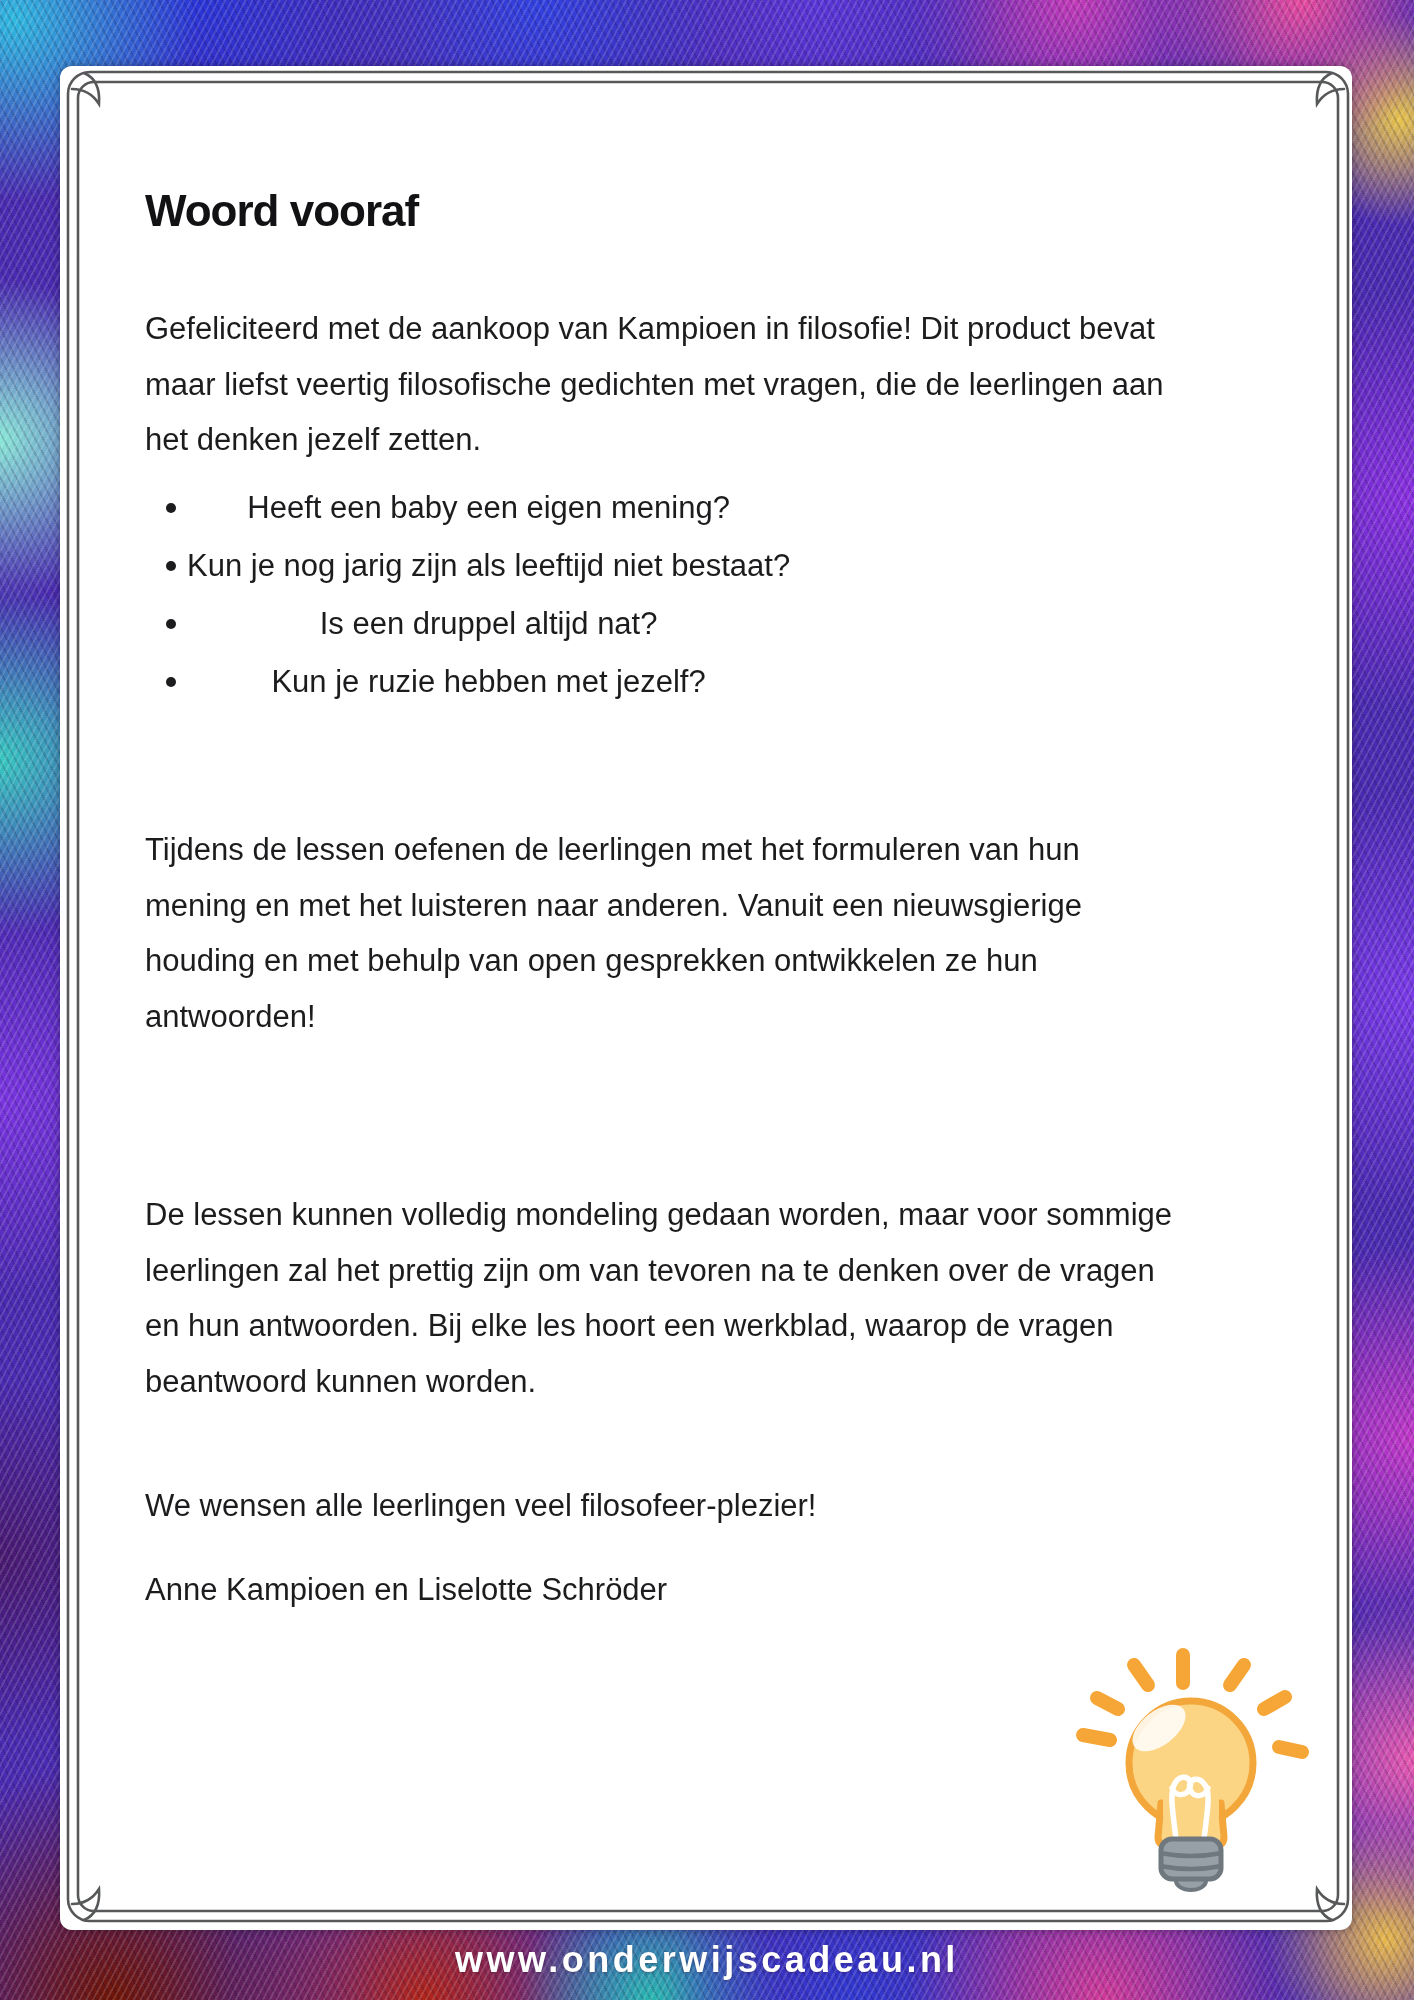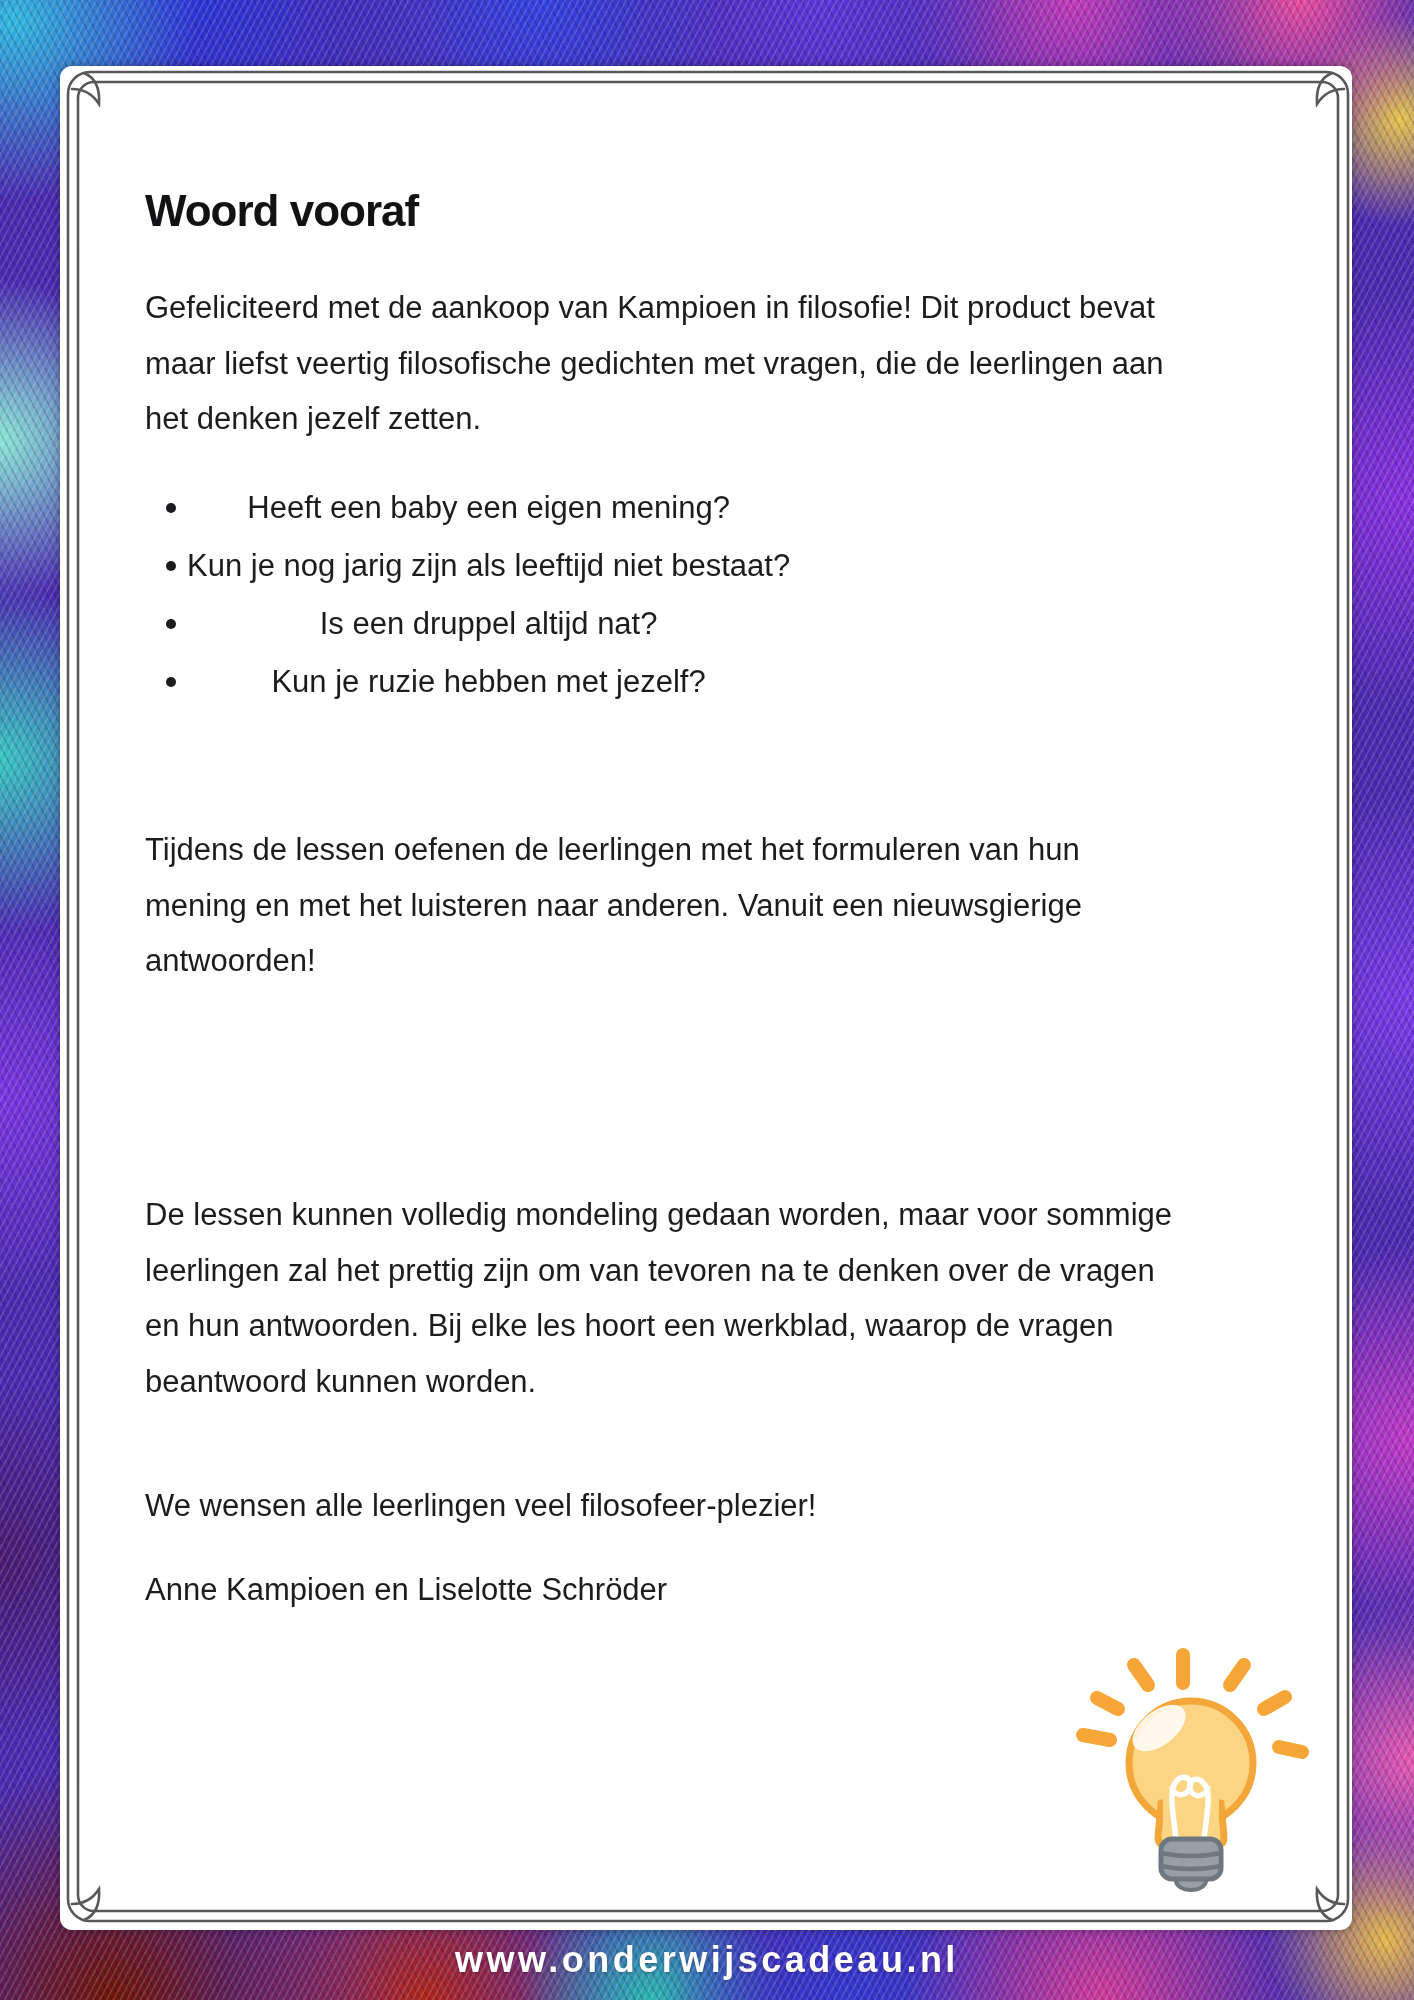--- a/index.html
+++ b/index.html
@@ -85,21 +85,21 @@
           <path d="M 24 7 C 36 12 40 24 39 38 C 32 27 22 23 12 23"></path>
         </g>
         <g transform="translate(1296,1861) scale(-1,-1)">
           <path d="M 24 7 C 36 12 40 24 39 38 C 32 27 22 23 12 23"></path>
         </g>
       </g>
     </svg>
 
     <div class="abs title">Woord vooraf</div>
 
-    <div class="abs para" style="top:166px">
+    <div class="abs para" style="top:187px">
       <div class="ln">Gefeliciteerd met de aankoop van Kampioen in filosofie! Dit product bevat</div>
       <div class="ln">maar liefst veertig filosofische gedichten met vragen, die de leerlingen aan</div>
       <div class="ln">het denken jezelf zetten.</div>
     </div>
 
     <ul class="abs qlist">
       <li>
         <span class="dot"></span>
         <span>Heeft een baby een eigen mening?</span>
       </li>
@@ -113,20 +113,21 @@
       </li>
       <li>
         <span class="dot"></span>
         <span>Kun je ruzie hebben met jezelf?</span>
       </li>
     </ul>
 
     <div class="abs para" style="top:708px">
       <div class="ln">Tijdens de lessen oefenen de leerlingen met het formuleren van hun</div>
       <div class="ln">mening en met het luisteren naar anderen. Vanuit een nieuwsgierige</div>
+      <div class="ln">houding en met behulp van open gesprekken ontwikkelen ze hun</div>
       <div class="ln">antwoorden!</div>
     </div>
 
     <div class="abs para" style="top:1073px">
       <div class="ln">De lessen kunnen volledig mondeling gedaan worden, maar voor sommige</div>
       <div class="ln">leerlingen zal het prettig zijn om van tevoren na te denken over de vragen</div>
       <div class="ln">en hun antwoorden. Bij elke les hoort een werkblad, waarop de vragen</div>
       <div class="ln">beantwoord kunnen worden.</div>
     </div>
 

